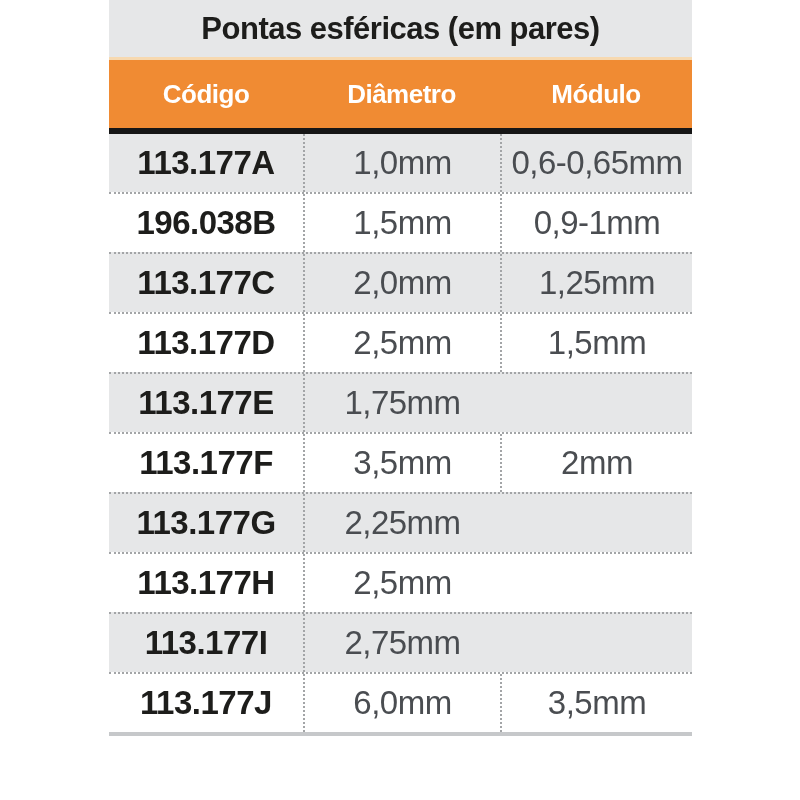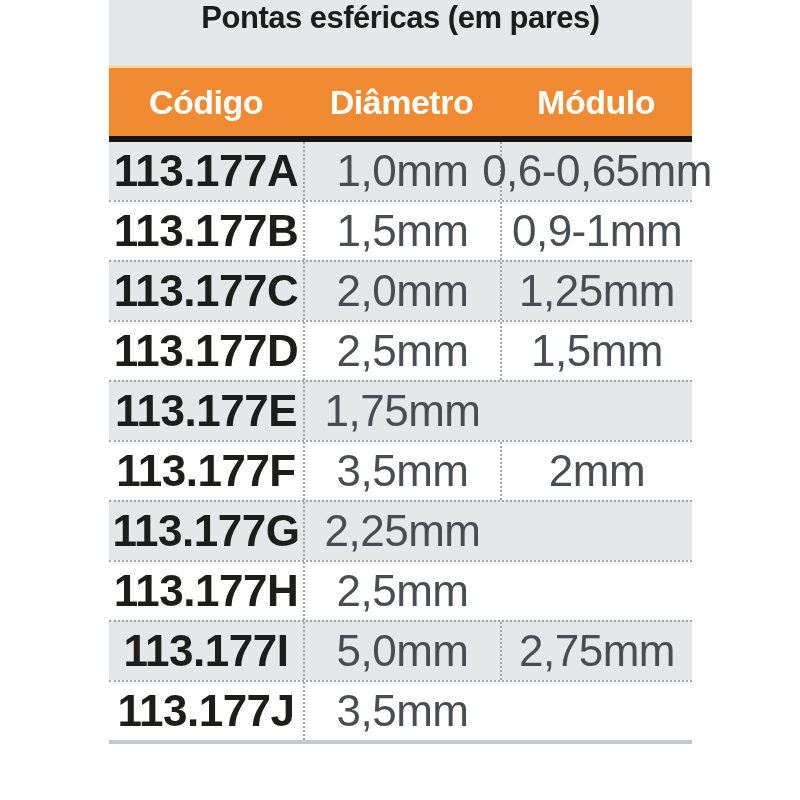--- a/index.html
+++ b/index.html
@@ -21,60 +21,60 @@
     background:#ffffff;
     font-family:"Liberation Sans","DejaVu Sans",sans-serif;
     overflow:hidden;
   }
   .spec-table{
     position:absolute;
     left:109px;top:0;
     width:583px;
   }
   .title-band{
-    height:65px;
+    height:57px;
     background:var(--row-alt-bg);
-    display:flex;justify-content:center;
+    display:flex;align-items:center;justify-content:center;
   }
   .title{
     font-size:31px;
     font-weight:bold;
     letter-spacing:-0.5px;
     color:var(--title-text);
     white-space:nowrap;
   }
   .accent-strip{height:3px;background:var(--accent-light);}
   .header-row{
     height:68px;
     background:var(--header-bg);
     display:grid;
     grid-template-columns:194px 197px 192px;
     align-items:center;
   }
   .hcell{
     text-align:center;
     color:var(--header-text);
-    font-size:34px;
+    font-size:26px;
     font-weight:bold;
     letter-spacing:-0.5px;
     white-space:nowrap;
   }
   .black-bar{height:6px;background:var(--divider-bar);}
   .tbody{width:583px;}
   .row{
     display:grid;
     grid-template-columns:194px 197px 192px;
     height:58px;
     background:#ffffff;
   }
   .row.alt{background:var(--row-alt-bg);}
   .row + .row{border-top:2px dotted var(--dotted-line);}
   .cell{
     display:flex;align-items:center;justify-content:center;
-    font-size:44px;
+    font-size:33px;
     letter-spacing:-0.5px;
     color:var(--value-text);
     white-space:nowrap;
     height:100%;
     text-align:center;
   }
   .cell-codigo{
     font-weight:bold;
     color:var(--code-text);
   }
@@ -101,21 +101,21 @@
 
     <div class="black-bar"></div>
 
     <div class="tbody">
         <div class="row alt">
           <div class="cell cell-codigo">113.177A</div>
           <div class="cell cell-diametro">1,0mm</div>
           <div class="cell cell-modulo">0,6-0,65mm</div>
         </div>
         <div class="row">
-          <div class="cell cell-codigo">113.177B</div>
+          <div class="cell cell-codigo">196.038B</div>
           <div class="cell cell-diametro">1,5mm</div>
           <div class="cell cell-modulo">0,9-1mm</div>
         </div>
         <div class="row alt">
           <div class="cell cell-codigo">113.177C</div>
           <div class="cell cell-diametro">2,0mm</div>
           <div class="cell cell-modulo">1,25mm</div>
         </div>
         <div class="row">
           <div class="cell cell-codigo">113.177D</div>
@@ -134,25 +134,25 @@
         <div class="row alt">
           <div class="cell cell-codigo">113.177G</div>
           <div class="cell cell-modulo">2,25mm</div>
         </div>
         <div class="row">
           <div class="cell cell-codigo">113.177H</div>
           <div class="cell cell-modulo">2,5mm</div>
         </div>
         <div class="row alt">
           <div class="cell cell-codigo">113.177I</div>
-          <div class="cell cell-diametro">5,0mm</div>
           <div class="cell cell-modulo">2,75mm</div>
         </div>
         <div class="row">
           <div class="cell cell-codigo">113.177J</div>
+          <div class="cell cell-diametro">6,0mm</div>
           <div class="cell cell-modulo">3,5mm</div>
         </div>
       </div>
 
     <div class="bottom-edge"></div>
 
   </div>
 </div>
 
 </body></html>

